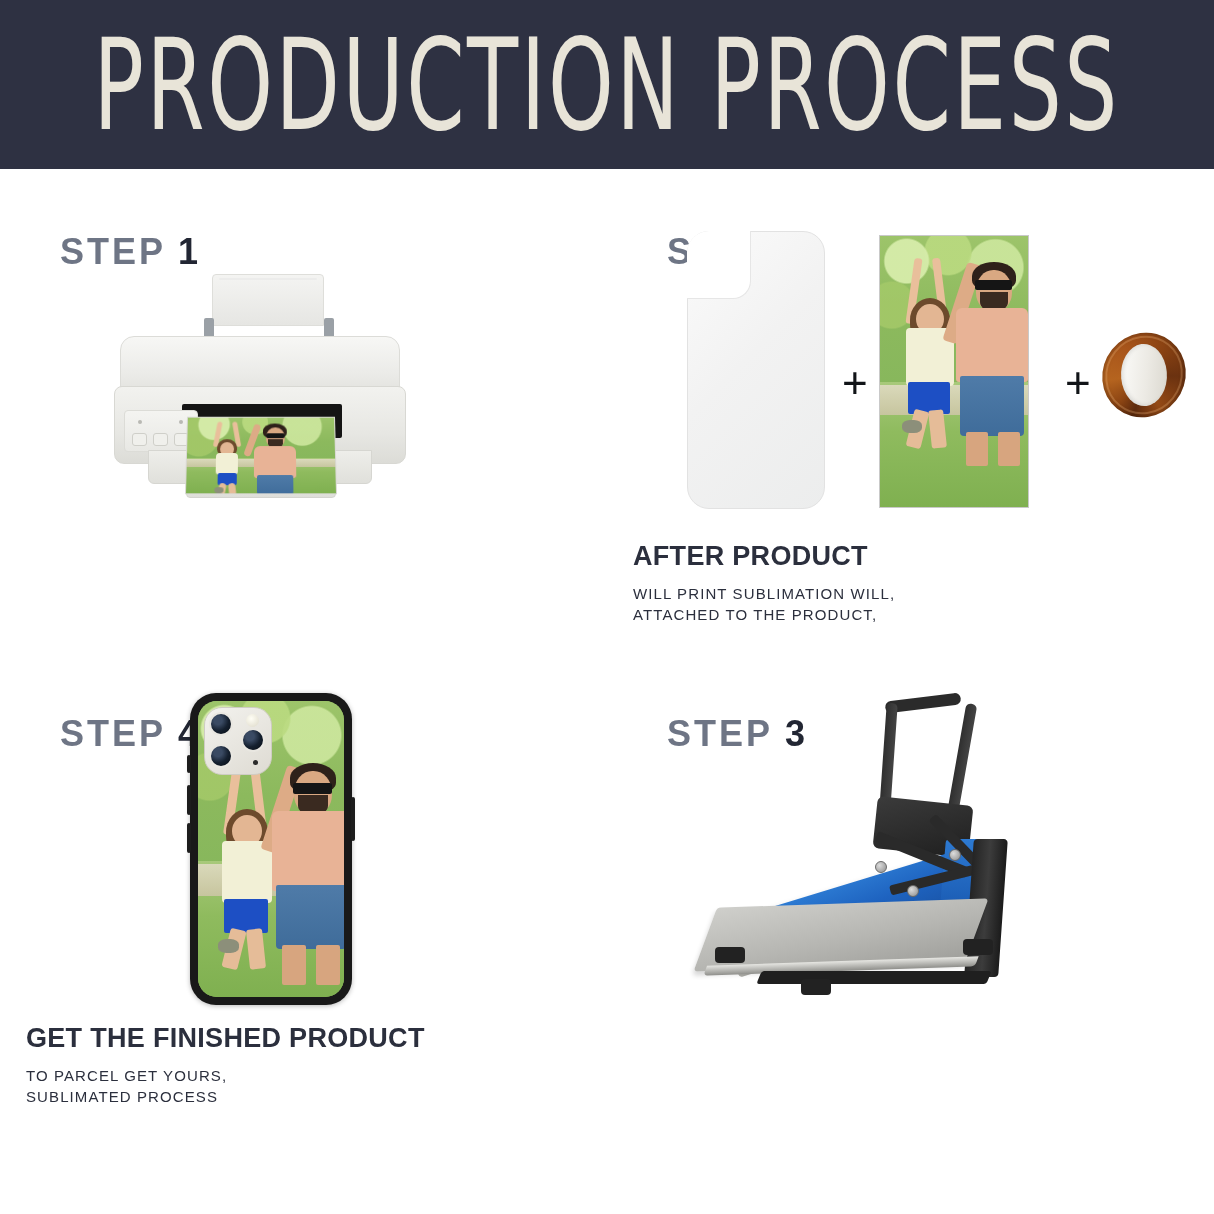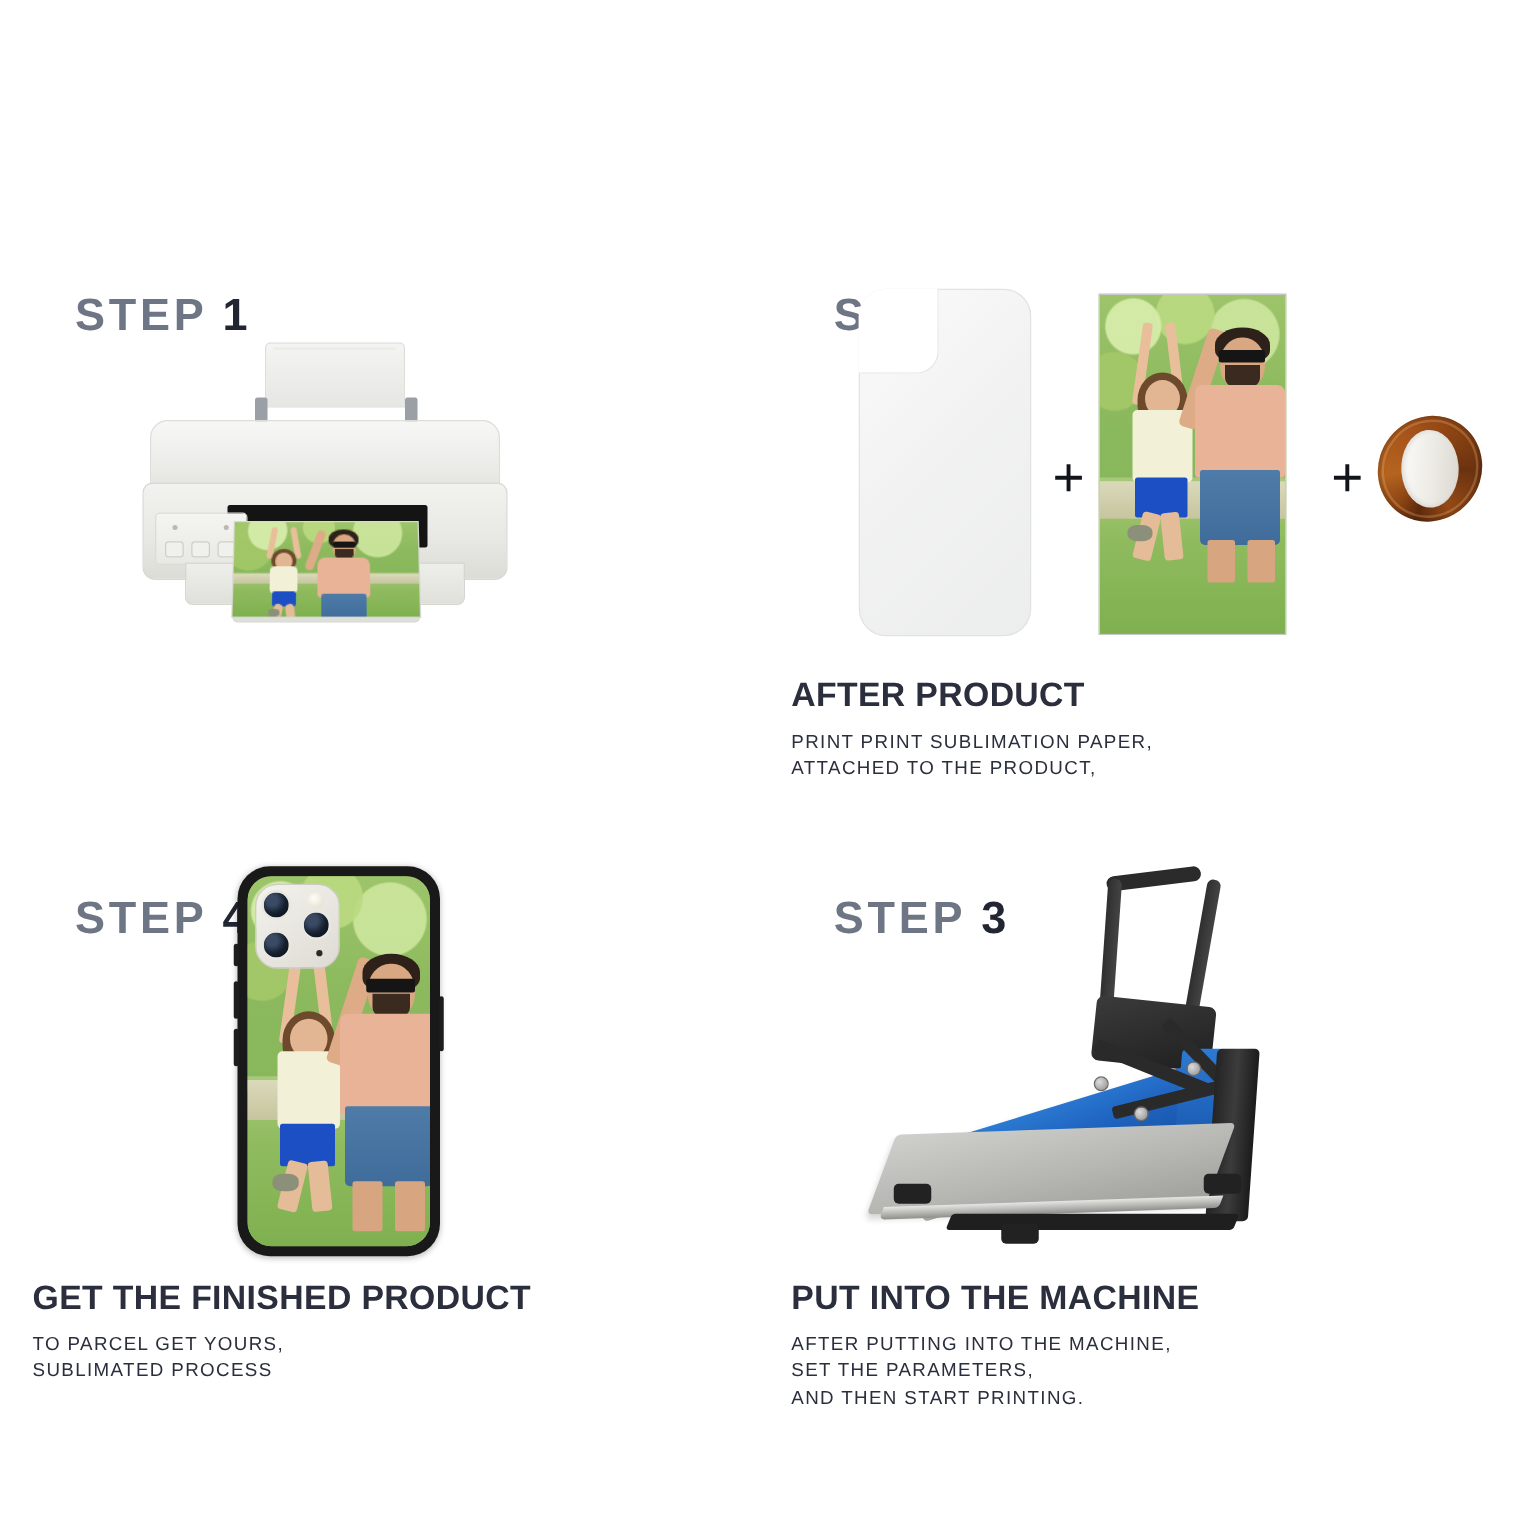--- a/index.html
+++ b/index.html
@@ -446,20 +446,23 @@
   }
   .press-foot.f1 { left: 8px;   top: 258px; }
   .press-foot.f2 { left: 256px; top: 250px; }
   .press-foot.f3 { left: 94px;  top: 290px; }
 </style>
 </head>
 <body>
 
 <div class="page">
 
+  <div class="header">
+    <div class="header-title">PRODUCTION  PROCESS</div>
+  </div>
 
   <div class="grid">
 
     <div class="cell c1">
       <div class="step-label">
         <span>STEP</span><span class="num">1</span>
       </div>
 
       <div class="printer-stage">
         <div class="pr-feedtray"></div>
@@ -542,21 +545,21 @@
         <div class="plus-sign p2">+</div>
 
         <div class="tape">
           <div class="tape-edge"></div>
           <div class="tape-core"></div>
         </div>
       </div>
 
       <div class="text-block" style="top: 352px;">
         <div class="heading">AFTER PRODUCT</div>
-        <div class="body-line">PRINT PRINT SUBLIMATION PAPER,</div>
+        <div class="body-line">WILL PRINT SUBLIMATION WILL,</div>
         <div class="body-line">ATTACHED TO THE PRODUCT,</div>
       </div>
     </div>
 
     <div class="cell c3">
       <div class="step-label">
         <span>STEP</span><span class="num">4</span>
       </div>
 
       <div style="position:absolute;left:40px;top:12px;width:400px;height:340px;">
@@ -628,22 +631,16 @@
         <div class="press-pivot v4"></div>
         <div class="press-column"></div>
         <div class="press-lower-plate"></div>
         <div class="press-lower-edge"></div>
         <div class="press-base-rail"></div>
         <div class="press-foot f1"></div>
         <div class="press-foot f2"></div>
         <div class="press-foot f3"></div>
       </div>
 
-      <div class="text-block" style="top: 352px;">
-        <div class="heading">PUT INTO THE MACHINE</div>
-        <div class="body-line">AFTER PUTTING INTO THE MACHINE,</div>
-        <div class="body-line">SET THE PARAMETERS,</div>
-        <div class="body-line">AND THEN START PRINTING.</div>
-      </div>
     </div>
 
   </div>
 </div>
 
 </body></html>

